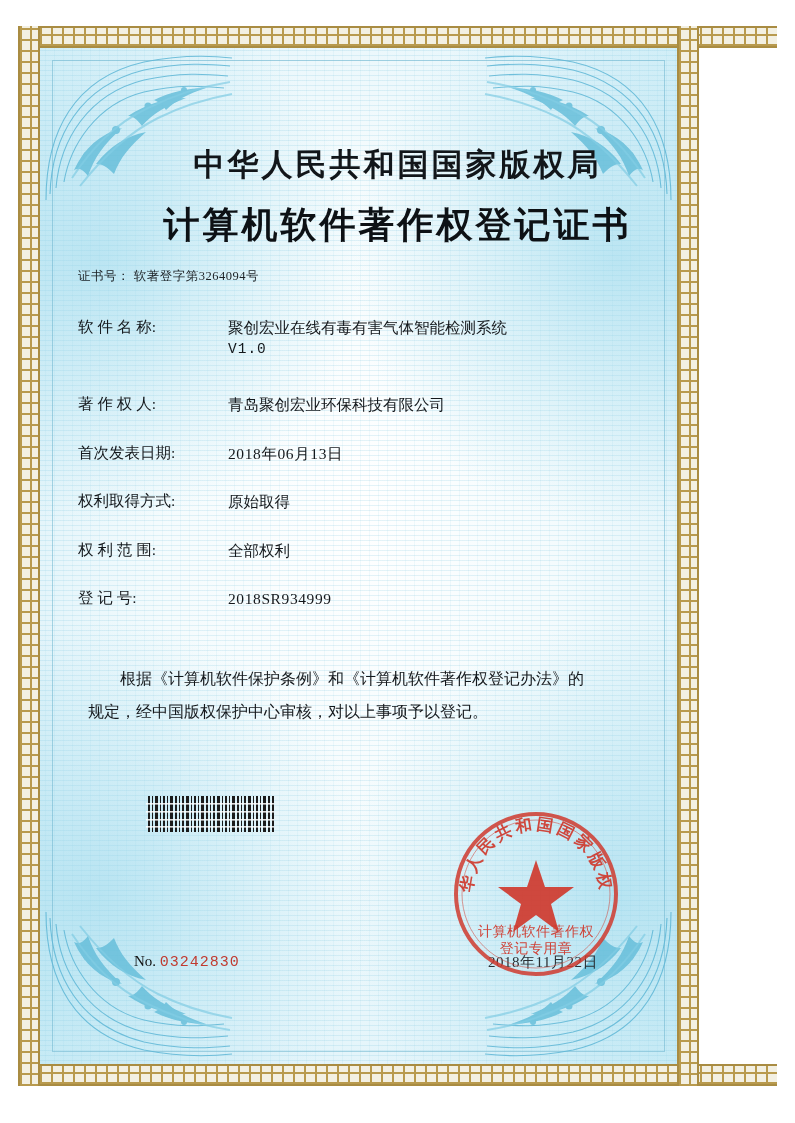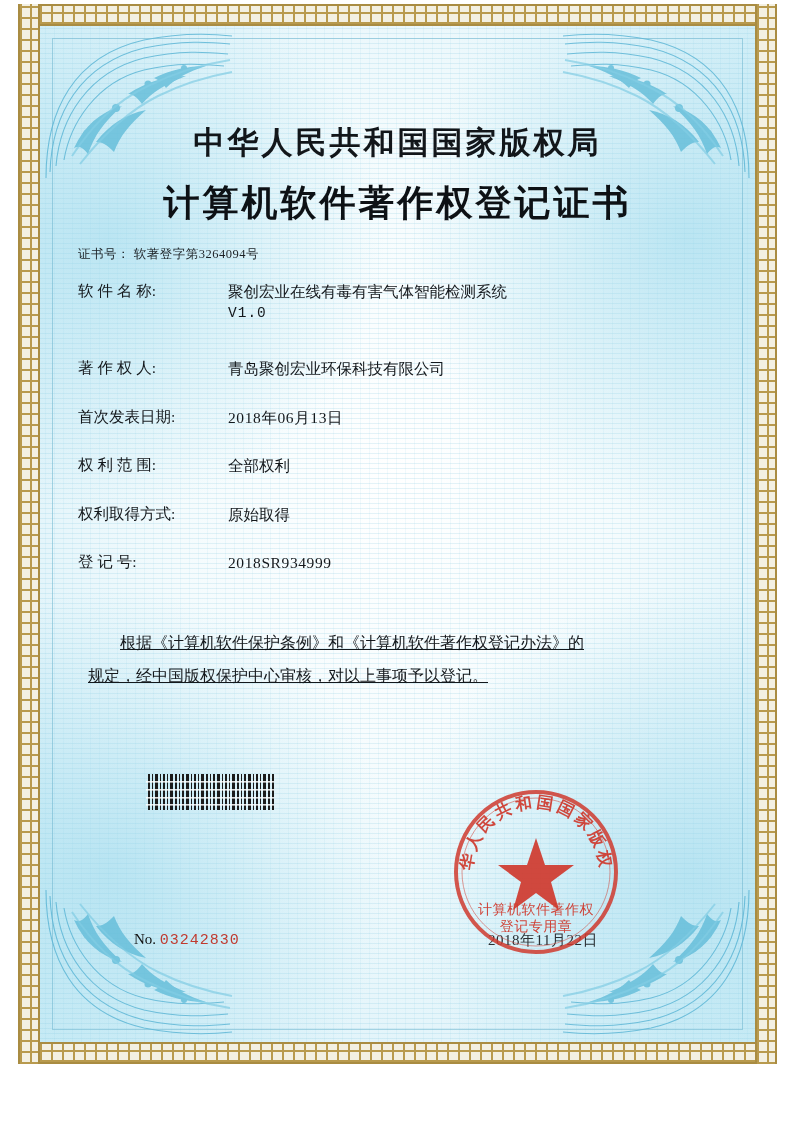--- a/index.html
+++ b/index.html
@@ -12,22 +12,22 @@
     height: 1123px;
     font-family: "Liberation Serif", "DejaVu Serif", serif;
     position: relative;
     overflow: hidden;
   }
 
   
   .certificate {
     position: absolute;
     left: 18px;
-    top: 4px;
-    width: 759px;
+    top: 26px;
+    width: 681px;
     height: 1060px;
     background:
       radial-gradient(ellipse at 50% 45%, #ffffff 0%, #f4fbfd 42%, #e2f4fa 70%, #cfeef7 100%);
     box-sizing: border-box;
   }
 
   
   .guilloche {
     position: absolute;
     inset: 0;
@@ -141,21 +141,21 @@
   }
 
   .cert-no {
     margin-top: 18px;
     font-size: 12.5px;
     color: #1c2125;
     letter-spacing: 0.5px;
     padding-right: 10px;
   }
 
-  .field-block { margin-top: 18px; }
+  .field-block { margin-top: 32px; }
 
   .field-row {
     display: flex;
     align-items: flex-start;
     margin-bottom: 4px;
     font-size: 15.5px;
     color: #14181c;
   }
   .field-label {
     width: 150px;
@@ -182,21 +182,20 @@
     letter-spacing: 0.6px;
   }
 
   .paragraph {
     margin-top: 40px;
     font-size: 16px;
     color: #14181c;
     line-height: 2.05;
     text-align: justify;
     padding: 12px 6px 0 10px;
-    text-decoration: underline;
   }
   .paragraph .indent { display: inline-block; width: 32px; }
 
   
   .barcode {
     position: absolute;
     left: 128px;
     top: 770px;
     width: 128px;
     height: 36px;
@@ -375,27 +374,27 @@
         <div class="field-value">青岛聚创宏业环保科技有限公司</div>
       </div>
 
 
       <div class="field-row spaced-row">
         <div class="field-label">首次发表日期:</div>
         <div class="field-value mono-val">2018年06月13日</div>
       </div>
 
       <div class="field-row spaced-row">
+        <div class="field-label">权利取得方式:</div>
+        <div class="field-value">原始取得</div>
+      </div>
+
+      <div class="field-row spaced-row">
         <div class="field-label">权 利 范 围:</div>
         <div class="field-value">全部权利</div>
-      </div>
-
-      <div class="field-row spaced-row">
-        <div class="field-label">权利取得方式:</div>
-        <div class="field-value">原始取得</div>
       </div>
 
       <div class="field-row spaced-row">
         <div class="field-label">登 记 号:</div>
         <div class="field-value mono-val">2018SR934999</div>
       </div>
 
     </div>
 
     <div class="paragraph">

